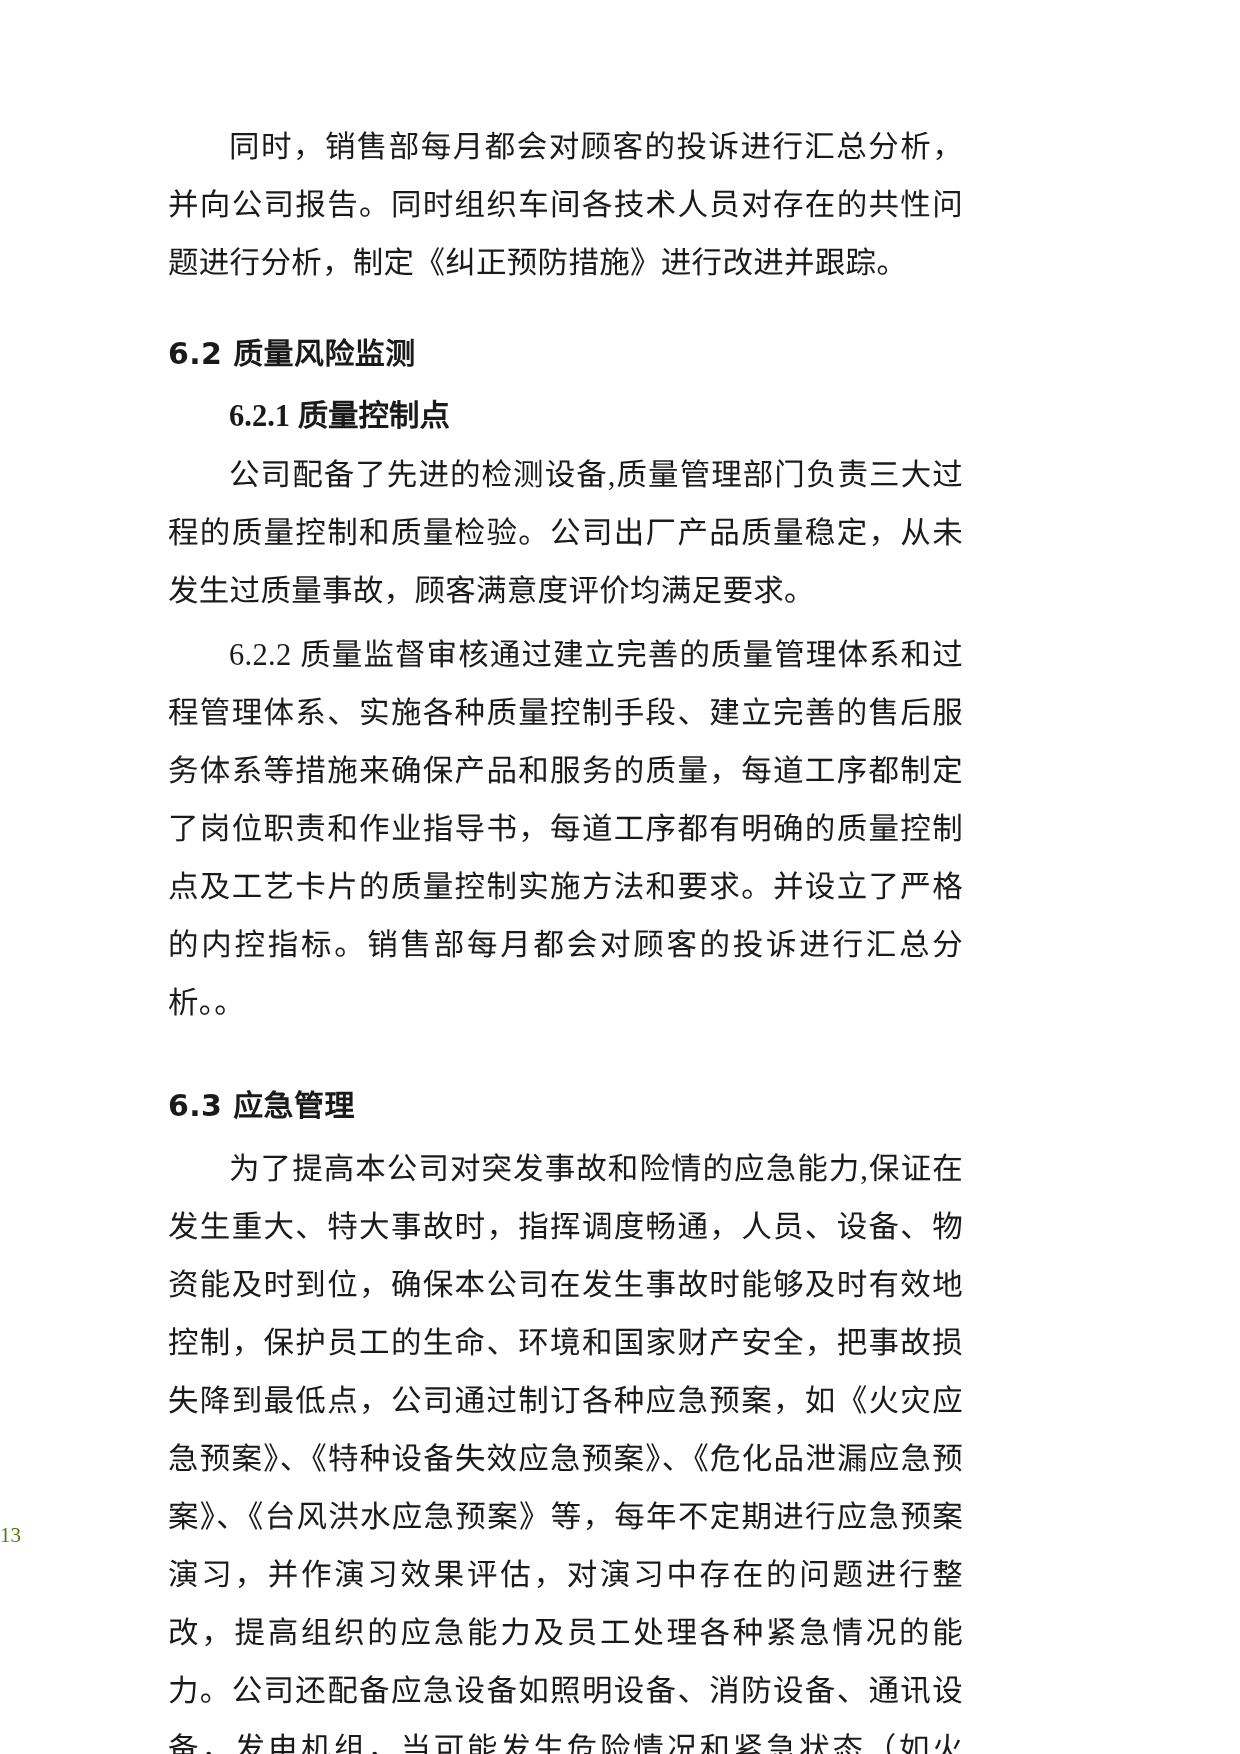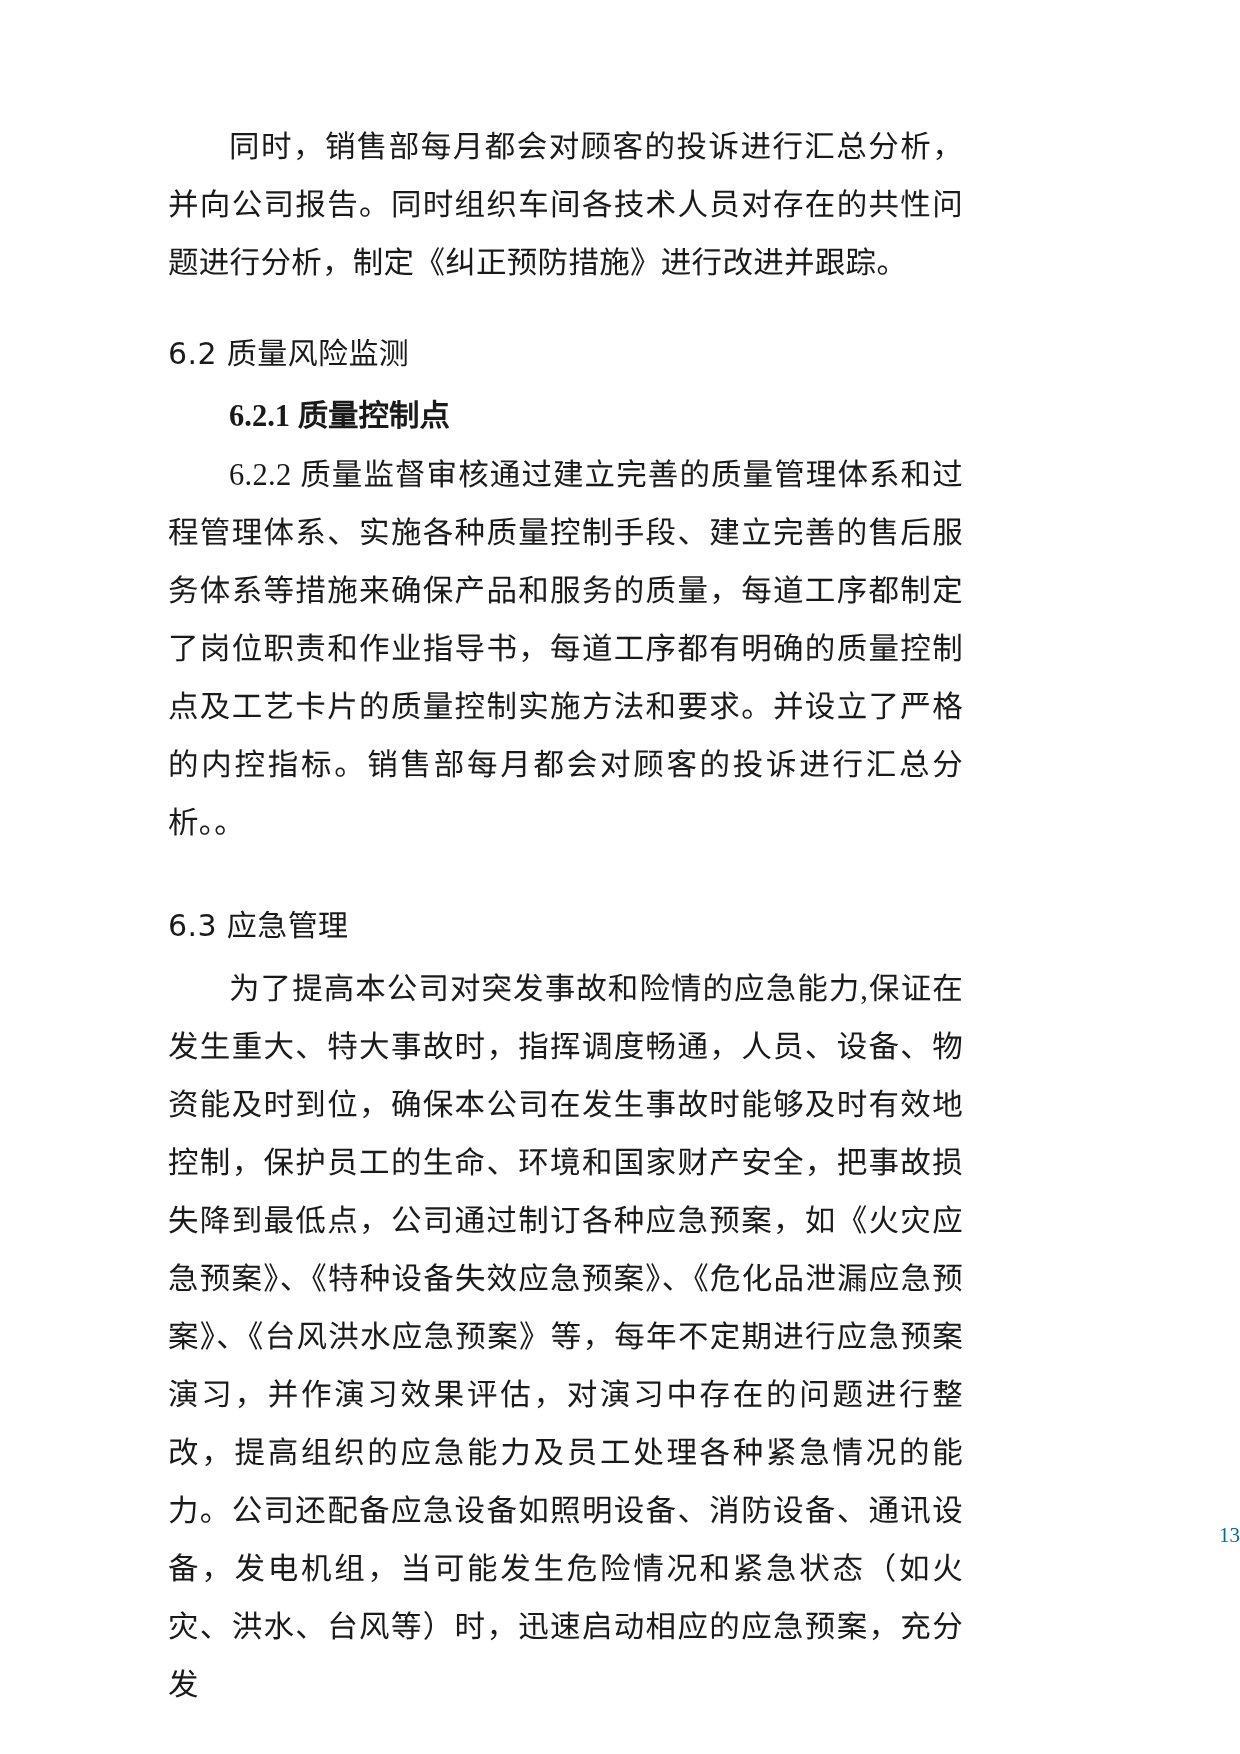--- a/index.html
+++ b/index.html
@@ -33,59 +33,60 @@
     text-align: justify;
     text-justify: inter-ideograph;
     text-indent: 61px;
     letter-spacing: 0.3px;
     font-family: "Liberation Serif", "DejaVu Serif", serif;
   }
   h2.heading {
     margin: 18px 0 6px 0;
     font-size: 30px;
     line-height: 56px;
-    font-weight: normal;
+    font-weight: bold;
     font-family: "DejaVu Sans", "Liberation Sans", sans-serif;
     letter-spacing: 0.4px;
   }
   h3.subheading {
     margin: 4px 0 2px 0;
     font-size: 30.5px;
     line-height: 56px;
     font-weight: bold;
     text-indent: 61px;
     font-family: "Liberation Serif", "DejaVu Serif", serif;
   }
   .spacer-sm { height: 10px; }
   .spacer-md { height: 22px; }
   .page-number {
     position: absolute;
     left: 0;
     right: 0;
     bottom: 56px;
-    text-align: right;
+    text-align: left;
     font-size: 21px;
     font-family: "Liberation Serif", "DejaVu Serif", serif;
-    color: #0369a1;
+    color: #4d7c0f;
   }
 </style>
 </head>
 <body>
 
 <div class="page">
   <div class="doc-body">
 
     <p class="para">同时，销售部每月都会对顾客的投诉进行汇总分析，并向公司报告。同时组织车间各技术人员对存在的共性问题进行分析，制定《纠正预防措施》进行改进并跟踪。</p>
 
     <div class="spacer-sm"></div>
 
     <h2 class="heading">6.2 质量风险监测</h2>
 
     <h3 class="subheading">6.2.1  质量控制点</h3>
 
+    <p class="para">公司配备了先进的检测设备,质量管理部门负责三大过程的质量控制和质量检验。公司出厂产品质量稳定，从未发生过质量事故，顾客满意度评价均满足要求。</p>
 
     <p class="para">6.2.2  质量监督审核通过建立完善的质量管理体系和过程管理体系、实施各种质量控制手段、建立完善的售后服务体系等措施来确保产品和服务的质量，每道工序都制定了岗位职责和作业指导书，每道工序都有明确的质量控制点及工艺卡片的质量控制实施方法和要求。并设立了严格的内控指标。销售部每月都会对顾客的投诉进行汇总分析。。</p>
 
     <div class="spacer-md"></div>
 
     <h2 class="heading">6.3 应急管理</h2>
 
     <p class="para">为了提高本公司对突发事故和险情的应急能力,保证在发生重大、特大事故时，指挥调度畅通，人员、设备、物资能及时到位，确保本公司在发生事故时能够及时有效地控制，保护员工的生命、环境和国家财产安全，把事故损失降到最低点，公司通过制订各种应急预案，如《火灾应急预案》、《特种设备失效应急预案》、《危化品泄漏应急预案》、《台风洪水应急预案》等，每年不定期进行应急预案演习，并作演习效果评估，对演习中存在的问题进行整改，提高组织的应急能力及员工处理各种紧急情况的能力。公司还配备应急设备如照明设备、消防设备、通讯设备，发电机组，当可能发生危险情况和紧急状态（如火灾、洪水、台风等）时，迅速启动相应的应急预案，充分发</p>
 
   </div>

